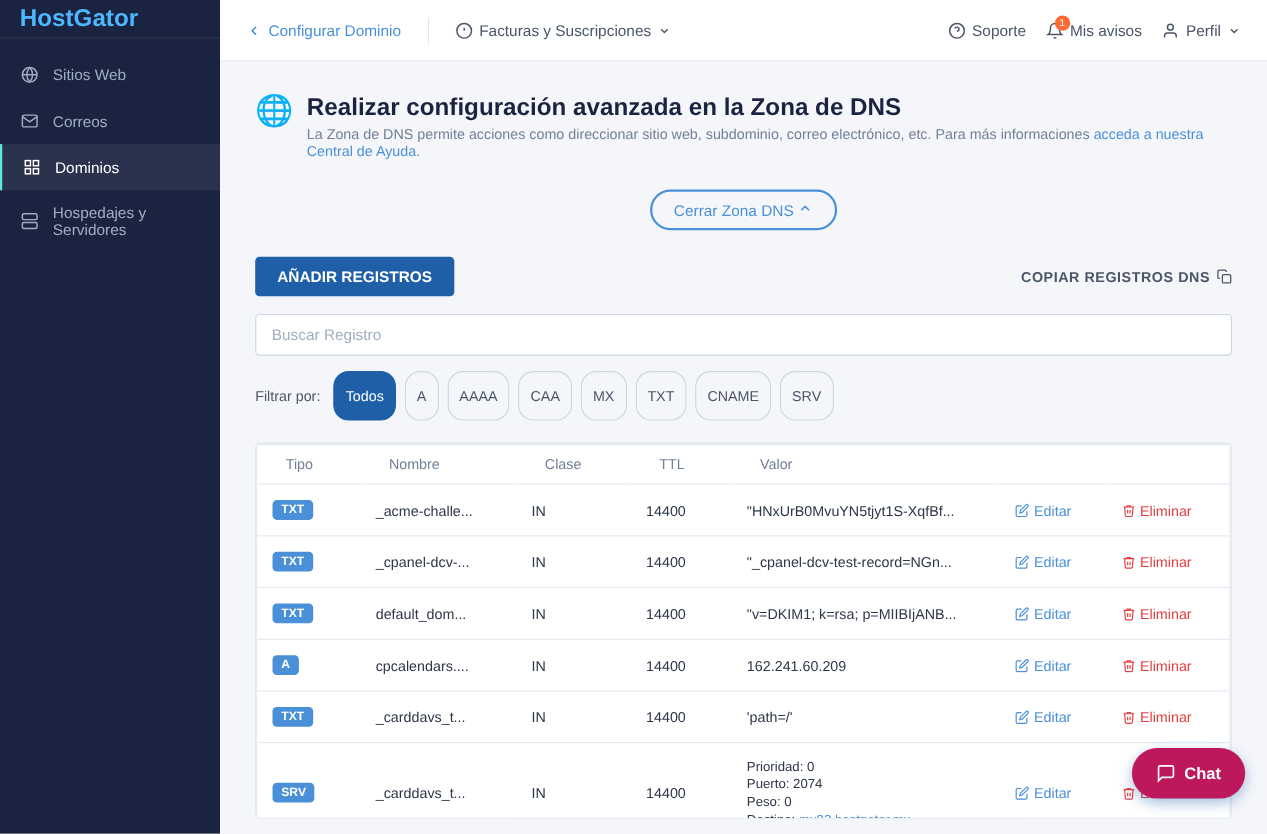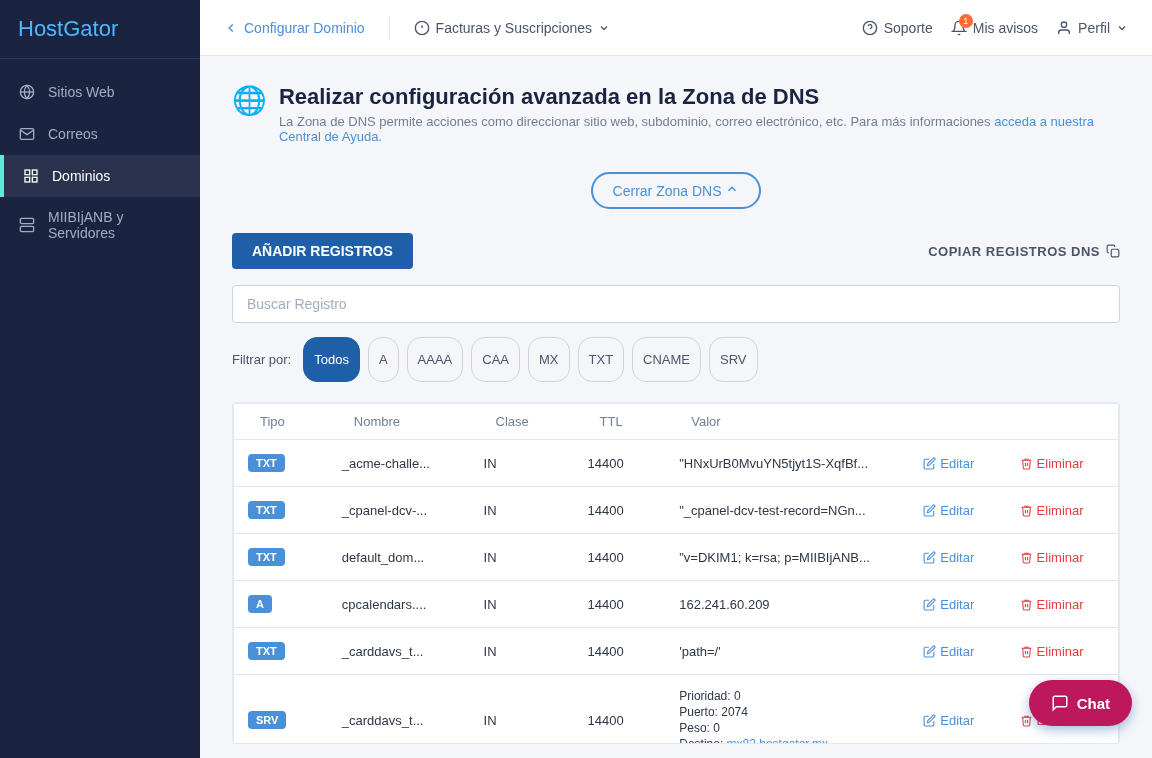--- a/index.html
+++ b/index.html
@@ -1,24 +1,24 @@
 <!DOCTYPE html>
 <html><head>
   <meta charset="utf-8">
   <style>
     * { box-sizing: border-box; margin: 0; padding: 0; }
     body { font-family: -apple-system, BlinkMacSystemFont, 'Segoe UI', sans-serif; display: flex; height: 758px; overflow: hidden; background: #f5f6fa; }
 
     
     .sidebar { width: 200px; background: #1a2340; color: #fff; display: flex; flex-direction: column; flex-shrink: 0; }
-    .sidebar-logo { padding: 16px 18px; font-size: 22px; font-weight: 400; color: #fff; border-bottom: 1px solid rgba(255,255,255,0.1); }
+    .sidebar-logo { padding: 4px 18px; font-size: 22px; font-weight: 700; color: #fff; border-bottom: 1px solid rgba(255,255,255,0.1); }
     .sidebar-logo span { color: #4db8ff; }
     .sidebar-nav { display: flex; flex-direction: column; padding: 12px 0; }
     .sidebar-item { display: flex; align-items: center; gap: 12px; padding: 12px 18px; cursor: pointer; border-radius: 0; color: #a0aec0; font-size: 14px; font-weight: 500; transition: background 0.15s; }
-    .sidebar-item.active { color: #fff; background: rgba(255,255,255,0.07); border-left: 4px solid #5eead4; }
+    .sidebar-item.active { color: #fff; background: rgba(255,255,255,0.07); border-left: 2px solid #5eead4; }
     .sidebar-item .icon { width: 18px; height: 18px; display: flex; align-items: center; justify-content: center; flex-shrink: 0; }
 
     
     .main { flex: 1; display: flex; flex-direction: column; overflow: hidden; }
 
     
     .topbar { background: #fff; height: 56px; display: flex; align-items: center; padding: 0 24px; gap: 20px; border-bottom: 1px solid #e2e8f0; flex-shrink: 0; }
     .topbar-back { display: flex; align-items: center; gap: 6px; color: #4a90d9; font-size: 14px; cursor: pointer; }
     .topbar-divider { width: 1px; height: 24px; background: #e2e8f0; margin: 0 4px; }
     .topbar-center { display: flex; align-items: center; gap: 6px; color: #4a5568; font-size: 14px; cursor: pointer; }
@@ -133,21 +133,21 @@
 
     <div class="sidebar-item">
       <span class="icon">
         <svg width="16" height="16" viewBox="0 0 24 24" fill="none" stroke="currentColor" stroke-width="2">
             <rect x="2" y="2" width="20" height="8" rx="2"></rect>
             <rect x="2" y="14" width="20" height="8" rx="2"></rect>
             <line x1="6" y1="6" x2="6.01" y2="6"></line>
             <line x1="6" y1="18" x2="6.01" y2="18"></line>
           </svg>
       </span>
-      <span>MIIBIjANB y Servidores</span>
+      <span>Hospedajes y Servidores</span>
     </div>
   </div>
 </nav>
 
 <div class="main">
 
   <header class="topbar">
     <div class="topbar-back">
       <svg width="14" height="14" viewBox="0 0 24 24" fill="none" stroke="#4a90d9" stroke-width="2.5">
           <polyline points="15 18 9 12 15 6"></polyline>

